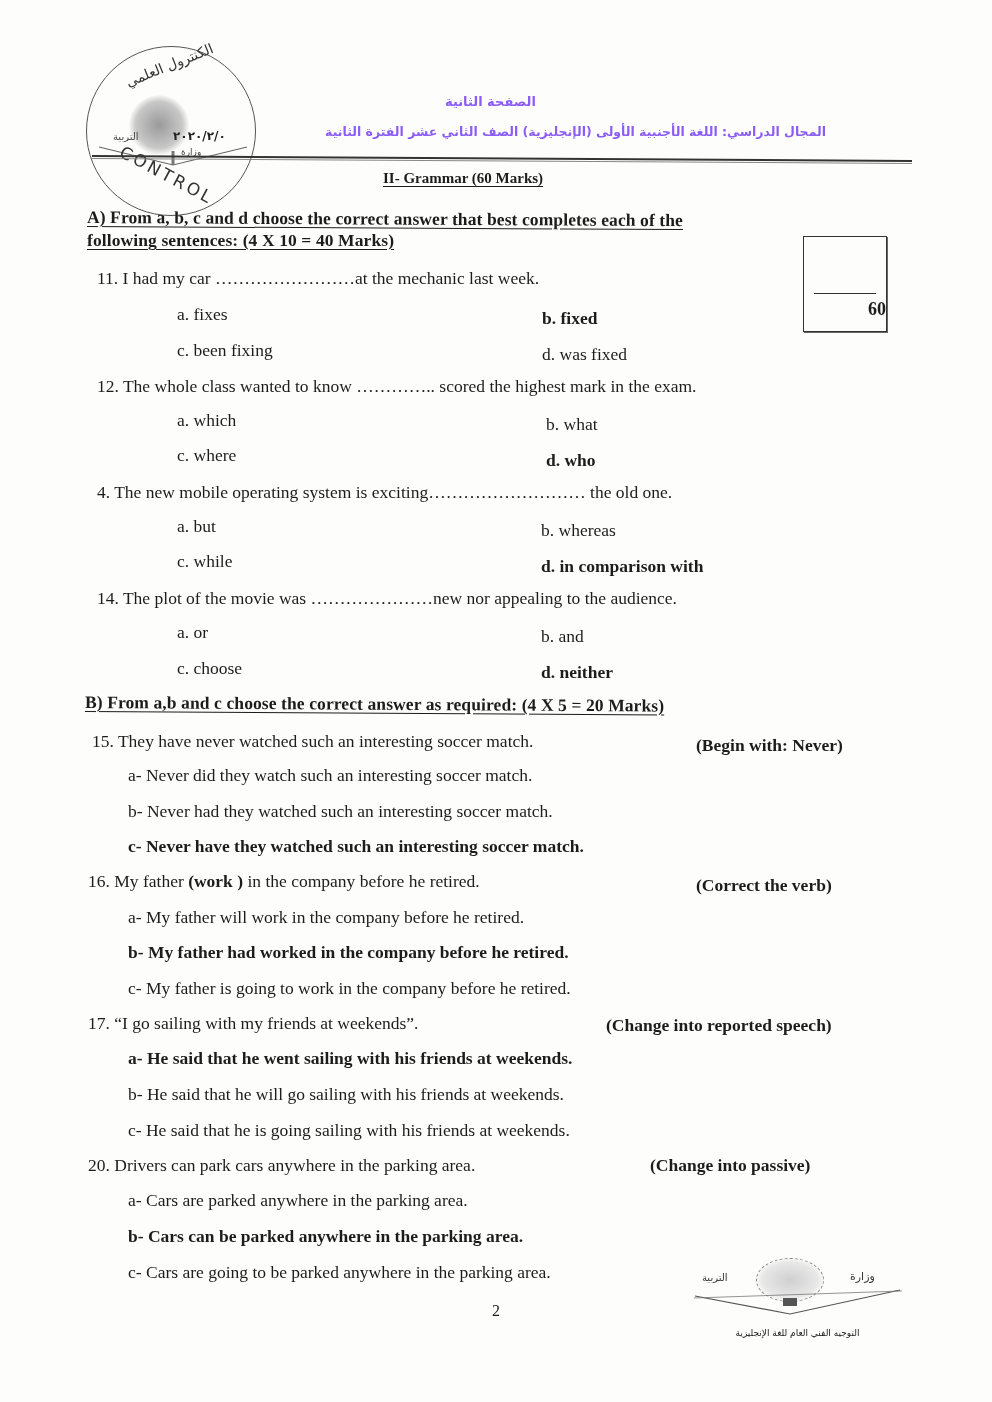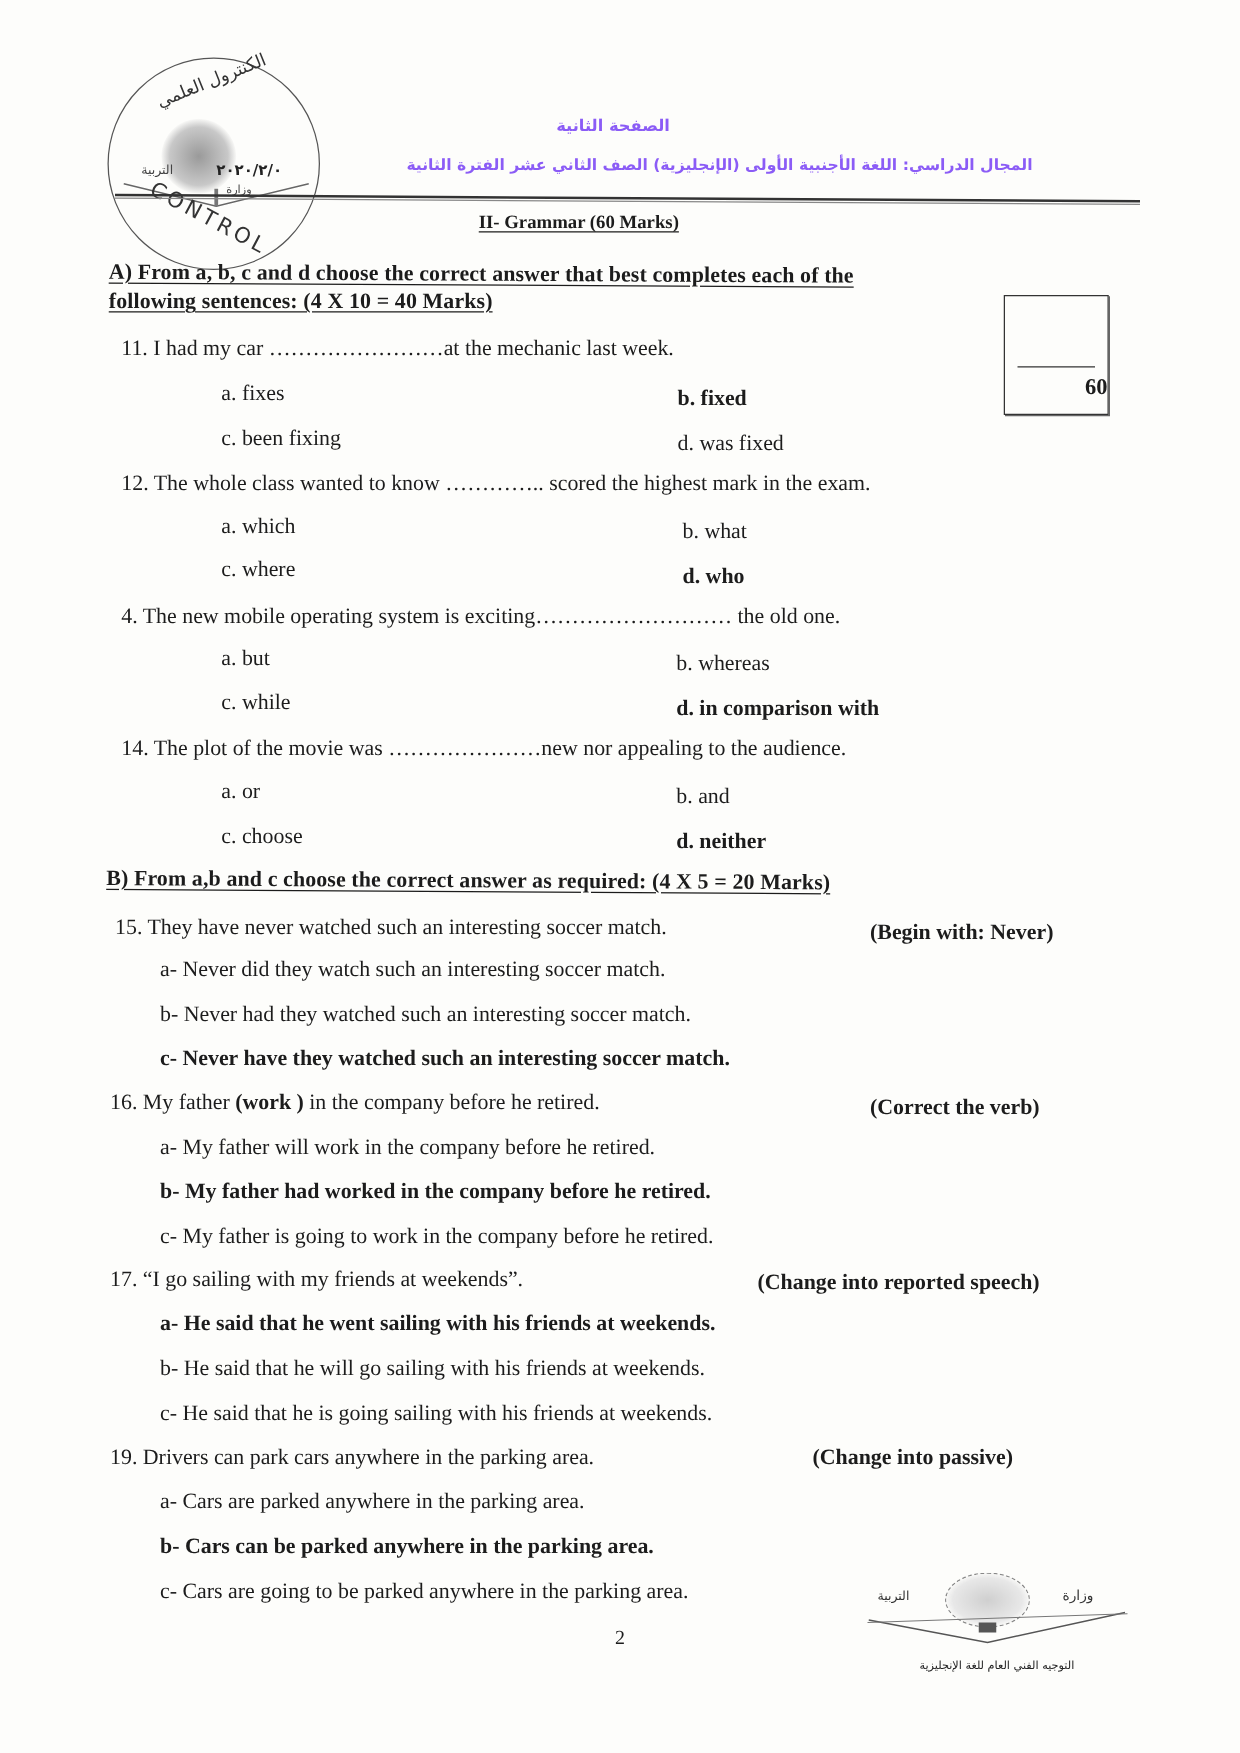--- a/index.html
+++ b/index.html
@@ -118,21 +118,21 @@
 <div class="abs opt" style="left:128px; top:907px;">a- My father will work in the company before he retired.</div>
 <div class="abs opt b" style="left:128px; top:942px;">b- My father had worked in the company before he retired.</div>
 <div class="abs opt" style="left:128px; top:978px;">c- My father is going to work in the company before he retired.</div>
 
 <div class="abs q" style="left:88px; top:1013px;">17. “I go sailing with my friends at weekends”.</div>
 <div class="abs req" style="left:606px; top:1015px;">(Change into reported speech)</div>
 <div class="abs opt b" style="left:128px; top:1048px;">a- He said that he went sailing with his friends at weekends.</div>
 <div class="abs opt" style="left:128px; top:1084px;">b- He said that he will go sailing with his friends at weekends.</div>
 <div class="abs opt" style="left:128px; top:1120px;">c- He said that he is going sailing with his friends at weekends.</div>
 
-<div class="abs q" style="left:88px; top:1155px;">19.  Drivers can park cars anywhere in the parking area.</div>
+<div class="abs q" style="left:88px; top:1155px;">20.  Drivers can park cars anywhere in the parking area.</div>
 <div class="abs req" style="left:650px; top:1155px;">(Change into passive)</div>
 <div class="abs opt" style="left:128px; top:1190px;">a- Cars are parked anywhere in the parking area.</div>
 <div class="abs opt b" style="left:128px; top:1226px;">b- Cars can be parked anywhere in the parking area.</div>
 <div class="abs opt" style="left:128px; top:1262px;">c- Cars are going to be parked anywhere in the parking area.</div>
 
 <div class="abs page-num">2</div>
 
 <div class="abs footer-stamp">
   <div class="seal"></div>
   <span class="w2">التربية</span>

